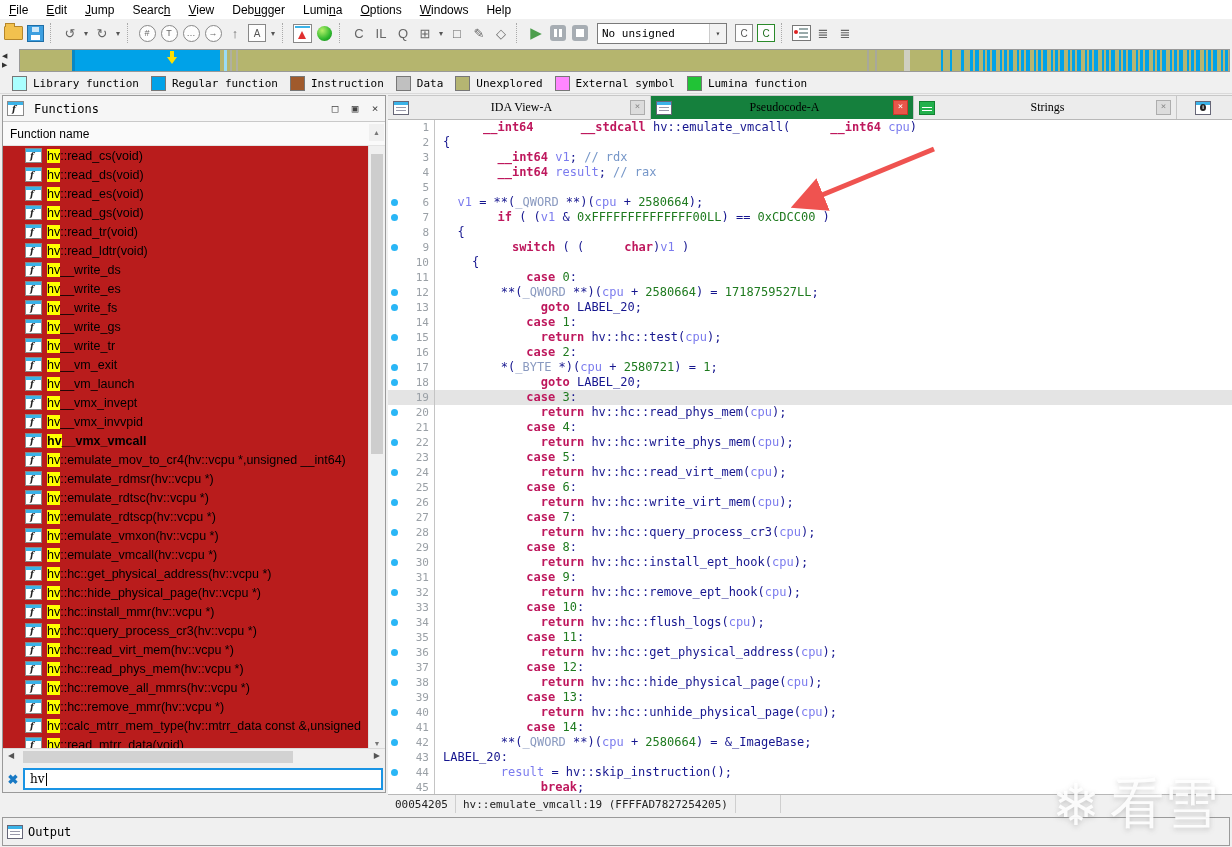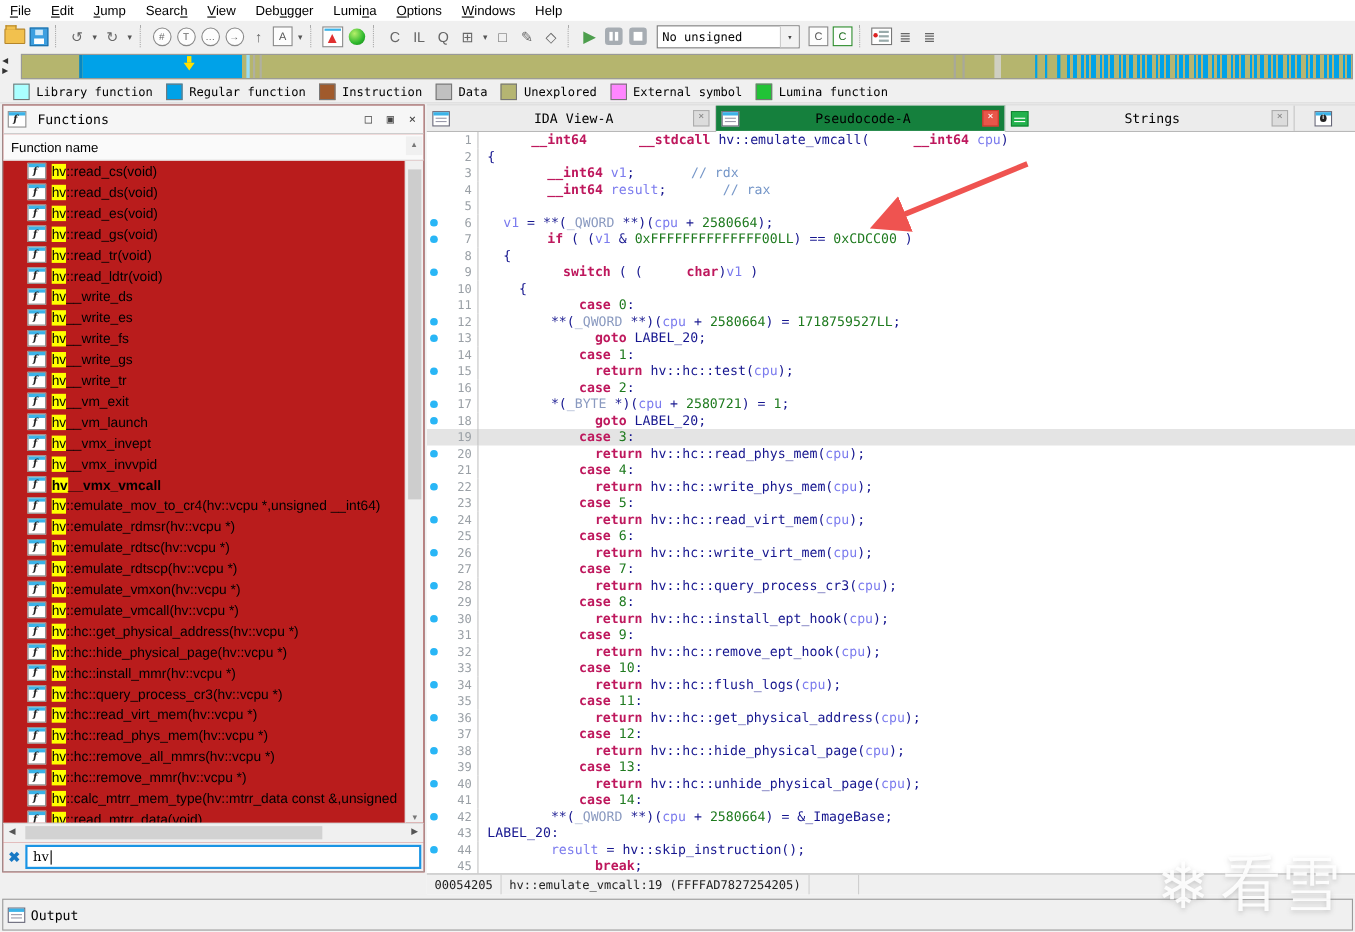--- a/index.html
+++ b/index.html
@@ -70,21 +70,21 @@
   #fp-hscroll .la{left:5px;} #fp-hscroll .ra{right:5px;}
   #fp-hscroll .thumb{position:absolute;left:20px;top:2px;width:270px;height:12px;background:#d2d2d2;}
   #fp-filter{height:26px;background:#f0f0f0;display:flex;align-items:center;}
   #filter-x{width:20px;text-align:center;color:#1879c4;font-weight:bold;font-size:13px;}
   #filter-input{flex:1;height:18px;margin-right:2px;border:2px solid #1a94e4;background:#fff;font:12px "DejaVu Serif",serif;padding-left:5px;display:flex;align-items:center;}
   #filter-input .caret{width:1px;height:13px;background:#000;margin-left:1px;}
   
   #code-panel{position:absolute;left:388px;top:95px;width:844px;height:717px;background:#fff;display:flex;flex-direction:column;border-top:1px solid #c8c8c8;}
   #tabbar{height:23px;background:#ececec;display:flex;border-bottom:1px solid #b8b8b8;}
   .tab{width:252px;display:flex;align-items:center;padding:0 5px;border-right:1px solid #c6c6c6;font:12px "DejaVu Sans Mono",monospace;background:#ececec;}
-  .tab .lbl{flex:1;text-align:center;}
+  .tab .lbl{flex:1;text-align:center;font-family:Liberation Serif, serif;}
   .tab.active{background:#15803d;border-bottom:1px solid #fff;margin-bottom:-1px;}
   .tclose{width:13px;height:13px;border:1px solid #adadad;background:#dcdcdc;color:#888;font-size:9px;line-height:11px;text-align:center;}
   .tab.active .tclose{background:#e8564a;border-color:#c8382c;color:#fff;}
   .tico{width:14px;height:12px;border:1px solid #667;background:#fff;position:relative;margin-right:4px;flex:none;}
   .tico:before{content:"";position:absolute;top:0;left:0;right:0;height:3px;background:#3bb3e8;}
   .tico:after{content:"";position:absolute;top:5px;left:2px;right:2px;height:1px;background:#99a;box-shadow:0 3px 0 #99a;}
   .tico.strings{background:#22b14c;border-color:#138132;}
   .tico.strings:before{background:#22b14c;}
   .tico.strings:after{background:#fff;box-shadow:0 3px 0 #fff;}
   .tico.info:after{content:"i";position:absolute;top:2px;left:4px;width:6px;height:7px;background:#222;color:#fff;border-radius:50%;font:bold 6px "Liberation Sans",sans-serif;text-align:center;line-height:7px;box-shadow:none;}
@@ -92,21 +92,21 @@
   #code-area{flex:1;overflow:hidden;background:#fff;font:12px/15px "DejaVu Sans Mono",monospace;}
   .crow{height:15px;display:flex;white-space:pre;}
   .crow.cur{background:#e4e4e4;}
   .gut{width:46px;flex:none;display:flex;align-items:center;border-right:1px solid #c4c4c4;}
   .gdot{width:13px;flex:none;display:flex;align-items:center;justify-content:center;}
   .gdot i{width:7px;height:7px;border-radius:50%;background:#29b6f6;display:none;}
   .crow.dot .gdot i{display:block;}
   .gnum{flex:1;text-align:right;padding-right:5px;color:#9aa0a6;font-size:11px;}
   .ctext{padding-left:8px;}
   .sd{color:#16168f;} .sk{color:#be185d;font-weight:bold;margin-left:40px;} .sm{color:#8a9ac0;text-align:right;}
-  .sv{color:#7b7bee;} .sn{color:#1e7a1e;} .sc{color:#7596c8;margin-left:44px;}
+  .sv{color:#7b7bee;} .sn{color:#1e7a1e;} .sc{color:#7596c8;}
   #code-status{height:18px;background:#f0f0f0;border-top:1px solid #b8b8b8;display:flex;align-items:center;font:11px "DejaVu Sans Mono",monospace;color:#222;}
   #code-status .cell{padding:0 7px;border-right:1px solid #cfcfcf;height:100%;display:flex;align-items:center;}
   #code-status .cell.empty{width:30px;}
   
   #output-panel{position:absolute;left:2px;right:2px;top:817px;height:27px;border:1px solid #9a9a9a;background:#f0f0f0;display:flex;align-items:center;font:12px "DejaVu Sans Mono",monospace;}
   #output-panel .tico{margin:0 5px 0 4px;}
   
   #arrow-overlay{position:absolute;inset:0;pointer-events:none;z-index:50;}
   #watermark{position:absolute;right:14px;bottom:6px;z-index:40;display:flex;align-items:center;gap:10px;
              font-size:54px;color:rgba(255,255,255,0.9);text-shadow:0 2px 5px rgba(120,120,120,0.35);

